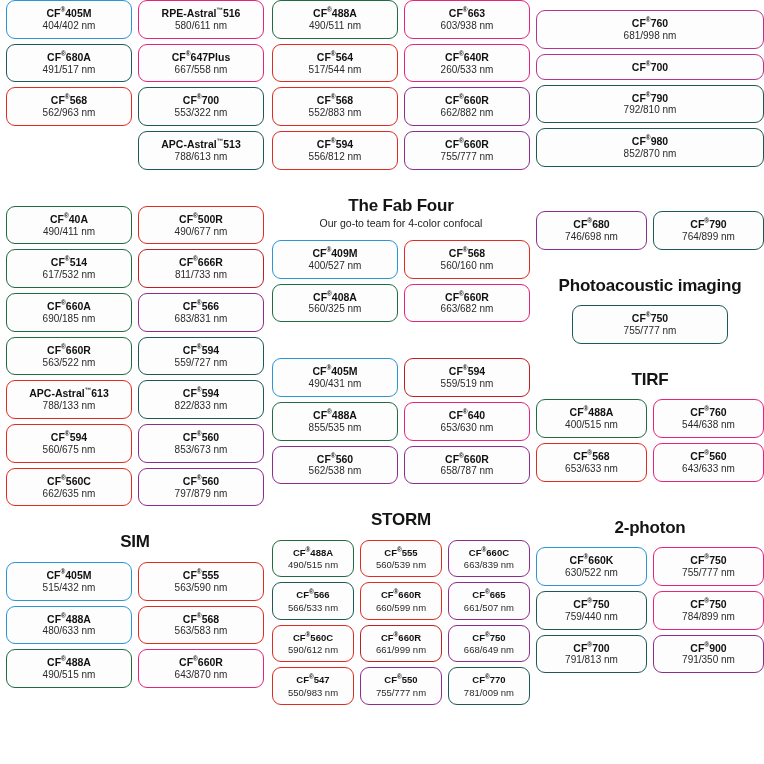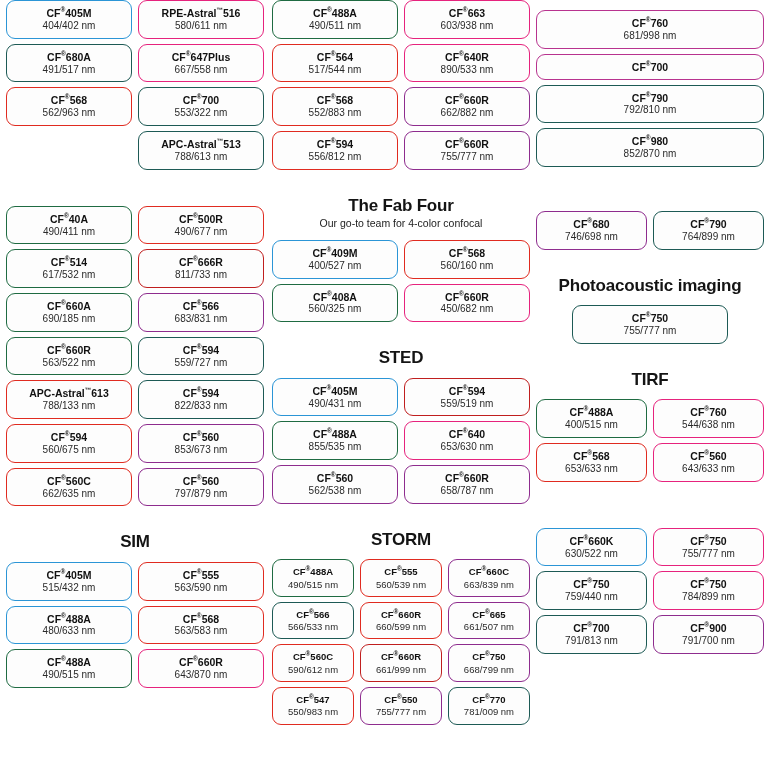--- a/index.html
+++ b/index.html
@@ -244,21 +244,21 @@
           <div class="card" style="border-color: rgb(230, 35, 125);">
             <div class="card-name">CF<sup>®</sup>663</div>
             <div class="card-val">603/938 nm</div>
           </div>
           <div class="card" style="border-color: rgb(224, 43, 32);">
             <div class="card-name">CF<sup>®</sup>564</div>
             <div class="card-val">517/544 nm</div>
           </div>
           <div class="card" style="border-color: rgb(230, 35, 125);">
             <div class="card-name">CF<sup>®</sup>640R</div>
-            <div class="card-val">890/533 nm</div>
+            <div class="card-val">260/533 nm</div>
           </div>
           <div class="card" style="border-color: rgb(224, 43, 32);">
             <div class="card-name">CF<sup>®</sup>568</div>
             <div class="card-val">552/883 nm</div>
           </div>
           <div class="card" style="border-color: rgb(142, 44, 142);">
             <div class="card-name">CF<sup>®</sup>660R</div>
             <div class="card-val">662/882 nm</div>
           </div>
           <div class="card" style="border-color: rgb(224, 43, 32);">
@@ -286,29 +286,28 @@
           <div class="card" style="border-color: rgb(224, 43, 32);">
             <div class="card-name">CF<sup>®</sup>568</div>
             <div class="card-val">560/160 nm</div>
           </div>
           <div class="card" style="border-color: rgb(31, 107, 66);">
             <div class="card-name">CF<sup>®</sup>408A</div>
             <div class="card-val">560/325 nm</div>
           </div>
           <div class="card" style="border-color: rgb(230, 35, 125);">
             <div class="card-name">CF<sup>®</sup>660R</div>
-            <div class="card-val">450/682 nm</div>
-          </div>
-        </div>
-    </div>
-
-    <div class="spacer-lg"></div>
-
-    <div class="block">
-      <div class="sec-title">STED</div>
+            <div class="card-val">663/682 nm</div>
+          </div>
+        </div>
+    </div>
+
+    <div class="spacer-lg"></div>
+
+    <div class="block">
       <div class="spacer-sm"></div>
       <div class="grid cols2">
           <div class="card" style="border-color: rgb(43, 149, 214);">
             <div class="card-name">CF<sup>®</sup>405M</div>
             <div class="card-val">490/431 nm</div>
           </div>
           <div class="card" style="border-color: rgb(192, 31, 31);">
             <div class="card-name">CF<sup>®</sup>594</div>
             <div class="card-val">559/519 nm</div>
           </div>
@@ -364,21 +363,21 @@
           <div class="card tight" style="border-color: rgb(224, 43, 32);">
             <div class="card-name">CF<sup>®</sup>560C</div>
             <div class="card-val">590/612 nm</div>
           </div>
           <div class="card tight" style="border-color: rgb(192, 31, 31);">
             <div class="card-name">CF<sup>®</sup>660R</div>
             <div class="card-val">661/999 nm</div>
           </div>
           <div class="card tight" style="border-color: rgb(142, 44, 142);">
             <div class="card-name">CF<sup>®</sup>750</div>
-            <div class="card-val">668/799 nm</div>
+            <div class="card-val">668/649 nm</div>
           </div>
           <div class="card tight" style="border-color: rgb(224, 43, 32);">
             <div class="card-name">CF<sup>®</sup>547</div>
             <div class="card-val">550/983 nm</div>
           </div>
           <div class="card tight" style="border-color: rgb(142, 44, 142);">
             <div class="card-name">CF<sup>®</sup>550</div>
             <div class="card-val">755/777 nm</div>
           </div>
           <div class="card tight" style="border-color: rgb(29, 90, 85);">
@@ -464,20 +463,21 @@
             <div class="card-name">CF<sup>®</sup>560</div>
             <div class="card-val">643/633 nm</div>
           </div>
         </div>
     </div>
 
     <div class="spacer-lg"></div>
     <div class="spacer-sm"></div>
 
     <div class="block">
+      <div class="sec-title">2-photon</div>
       <div class="spacer-sm"></div>
       <div class="grid cols2">
           <div class="card" style="border-color: rgb(43, 149, 214);">
             <div class="card-name">CF<sup>®</sup>660K</div>
             <div class="card-val">630/522 nm</div>
           </div>
           <div class="card" style="border-color: rgb(230, 35, 125);">
             <div class="card-name">CF<sup>®</sup>750</div>
             <div class="card-val">755/777 nm</div>
           </div>
@@ -488,19 +488,19 @@
           <div class="card" style="border-color: rgb(230, 35, 125);">
             <div class="card-name">CF<sup>®</sup>750</div>
             <div class="card-val">784/899 nm</div>
           </div>
           <div class="card" style="border-color: rgb(29, 90, 85);">
             <div class="card-name">CF<sup>®</sup>700</div>
             <div class="card-val">791/813 nm</div>
           </div>
           <div class="card" style="border-color: rgb(142, 44, 142);">
             <div class="card-name">CF<sup>®</sup>900</div>
-            <div class="card-val">791/700 nm</div>
+            <div class="card-val">791/350 nm</div>
           </div>
         </div>
     </div>
   </div>
 
 </div>
 
 </body></html>

